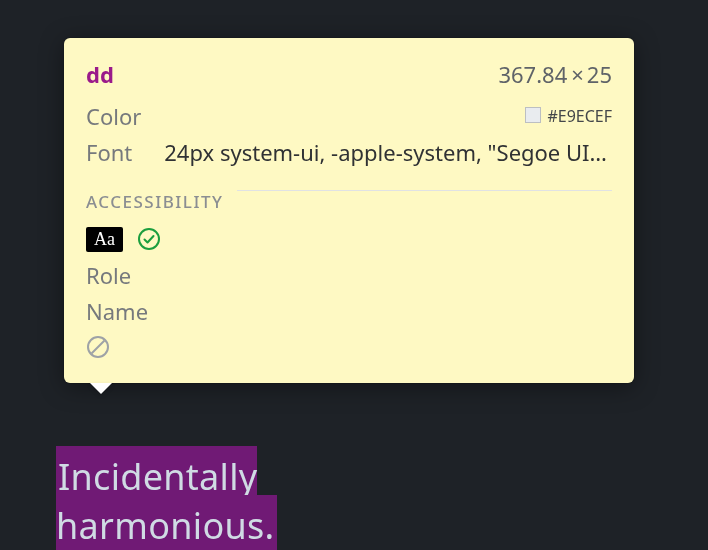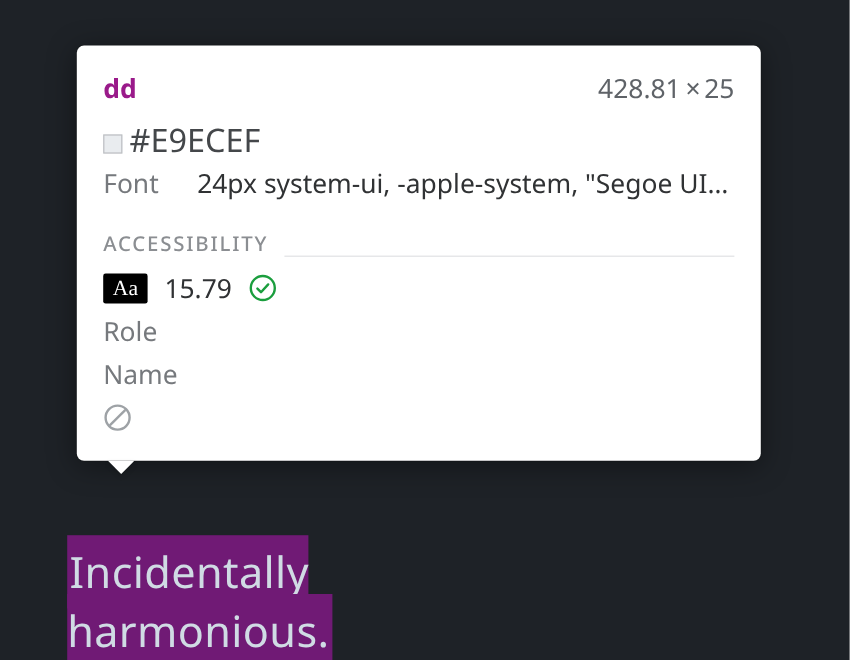--- a/index.html
+++ b/index.html
@@ -9,21 +9,21 @@
       background: #1e2227;
       font-family: system-ui, -apple-system, "Segoe UI", Roboto, sans-serif;
       position: relative;
       overflow: hidden;
     }
     .tooltip {
       position: absolute;
       top: 38px;
       left: 64px;
       width: 570px;
-      background: #ffffff;
+      background: #fef9c3;
       border-radius: 6px;
       box-shadow: 0 4px 24px rgba(0,0,0,0.4), 0 0 0 1px rgba(0,0,0,0.08);
       padding: 18px 22px 18px 22px;
     }
     .tooltip::after {
       content: "";
       position: absolute;
       bottom: -11px;
       left: 26px;
       width: 0; height: 0;
@@ -45,33 +45,33 @@
     .dim-times { padding: 0 4px; letter-spacing: -1px; }
     .label { color: #76797d; font-size: 22px; }
     .row-left { display: flex; align-items: flex-start; gap: 32px; min-width: 0; }
     .swatch {
       width: 16px; height: 16px;
       border: 1px solid #bcbfc2;
       display: inline-block;
       margin-right: 6px;
       position: relative; top: 1px;
     }
-    .color-value { color: #44474a; font-size: 27px; white-space: nowrap; }
+    .color-value { color: #44474a; font-size: 16px; white-space: nowrap; }
     .font-value {
       color: #303234;
       font-size: 22px;
       white-space: nowrap;
       overflow: hidden;
       text-overflow: ellipsis;
     }
     .font-row { gap: 20px; }
     .font-row .row-left { flex: 1; min-width: 0; overflow: hidden; }
     .section-header {
       display: flex;
-      align-items: flex-end;
+      align-items: flex-start;
       gap: 14px;
       margin-top: 20px;
       margin-bottom: 8px;
     }
     .section-title {
       color: #8b8e92;
       font-size: 17px;
       letter-spacing: 1.5px;
       font-weight: 500;
     }
@@ -107,46 +107,46 @@
       letter-spacing: 0.3px;
     }
   </style>
 </head>
 <body>
 
 <div class="tooltip">
   <div class="row tag-row">
     <span class="element-tag">dd</span>
     <span class="dimensions">
-      <span>428.81</span><span class="dim-times">×</span><span>25</span>
+      <span>367.84</span><span class="dim-times">×</span><span>25</span>
     </span>
   </div>
 
   <div class="row">
+    <span class="label">Color</span>
     <span class="color-value">
       <span class="swatch" style="background:#E9ECEF"></span><span>#E9ECEF</span>
     </span>
   </div>
 
   <div class="row font-row">
     <div class="row-left">
       <span class="label">Font</span>
       <span class="font-value">24px system-ui, -apple-system, "Segoe UI", Roboto</span>
     </div>
   </div>
 
   <div class="section-header">
     <span class="section-title">ACCESSIBILITY</span>
     <span class="section-rule"></span>
   </div>
 
   <div class="row">
     <span class="contrast-right">
       <span class="contrast-badge">Aa</span>
-      <span class="contrast-value">15.79</span>
       <span class="check-icon">
         <svg width="24" height="24" viewBox="0 0 24 24" fill="none">
             <circle cx="12" cy="12" r="10" stroke="#1b9e3e" stroke-width="2"></circle>
             <path d="M7.5 12.5l3 3 6-6.5" stroke="#1b9e3e" stroke-width="2" fill="none" stroke-linecap="round" stroke-linejoin="round"></path>
           </svg>
       </span>
     </span>
   </div>
 
   <div class="row">

